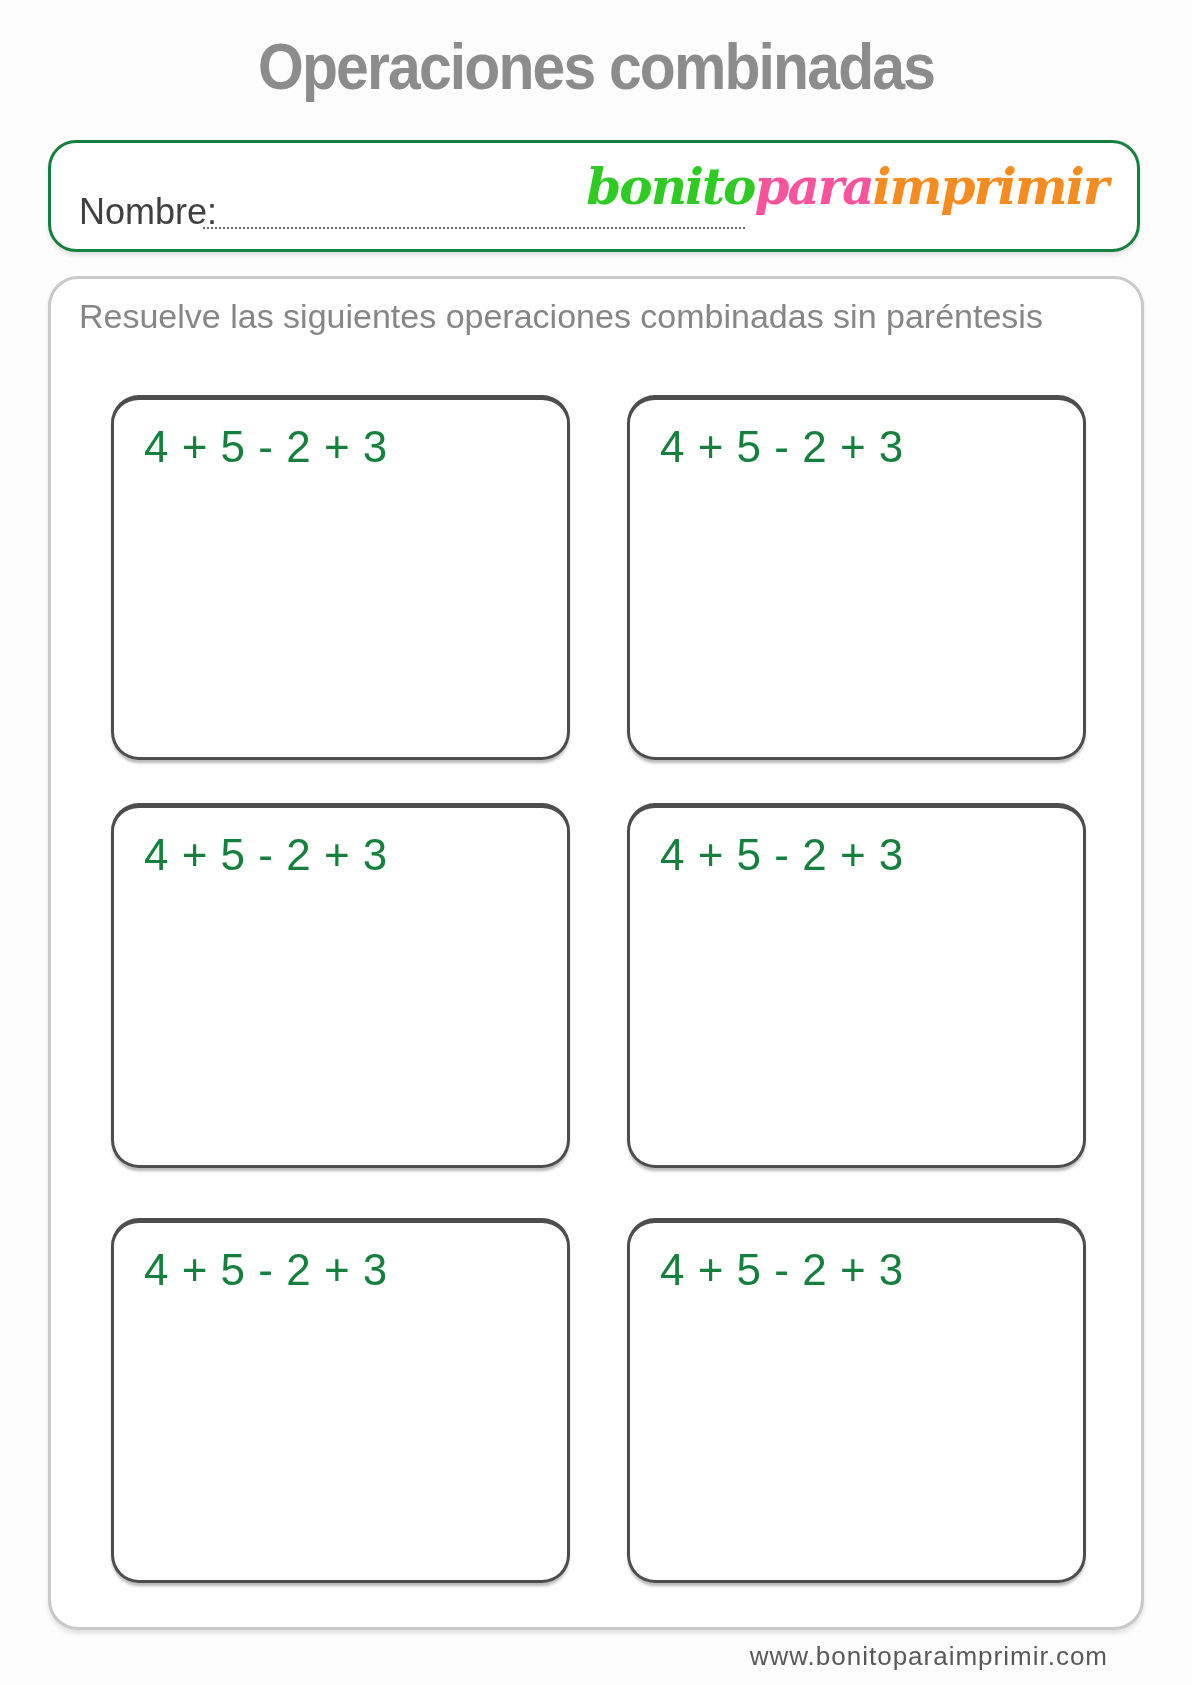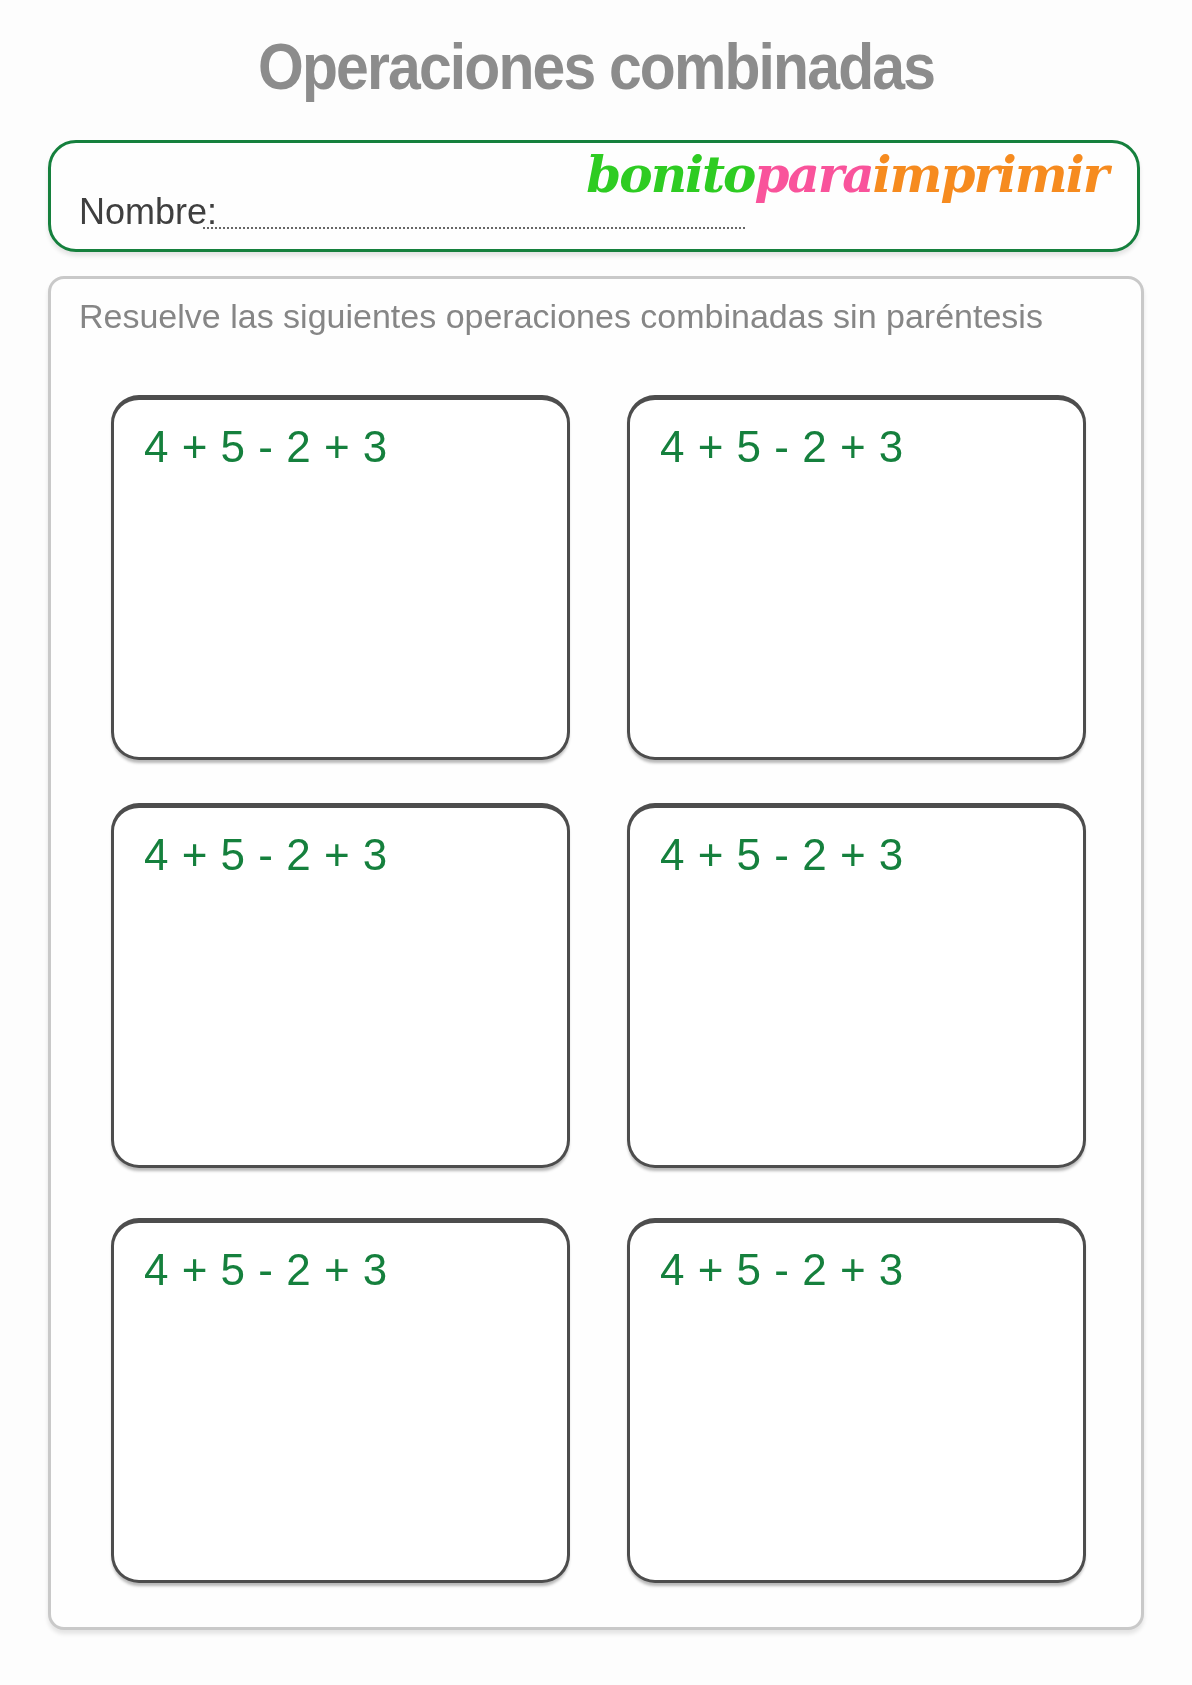--- a/index.html
+++ b/index.html
@@ -34,21 +34,21 @@
   }
   .name-label {
     position: absolute; left: 28px; top: 48px;
     font-size: 36px; color: #3f3f3f;
   }
   .name-line {
     position: absolute; left: 152px; top: 0; width: 542px; height: 86px;
     border-bottom: 2px dotted #666;
   }
   .logo-wrap {
-    position: absolute; right: 30px; top: 6px;
+    position: absolute; right: 30px; top: 18px;
     text-align: right;
   }
   .logo-text {
     font-family: "DejaVu Serif", serif;
     font-style: italic; font-weight: 700;
     font-size: 50px; line-height: 1.05;
     letter-spacing: -2px;
     white-space: nowrap;
   }
   .logo-subtitle {
@@ -56,21 +56,21 @@
     font-style: italic;
     margin-top: -2px; margin-right: 4px;
   }
 
   
   .worksheet-card {
     position: absolute; left: 48px; top: 276px;
     width: 1096px; height: 1354px;
     background: #fefefe;
     border: 3px solid #c9c9c9;
-    border-radius: 16px;
+    border-radius: 30px;
     box-shadow: 0 4px 4px rgba(0,0,0,0.10);
   }
   .instruction-text {
     position: absolute; left: 28px; top: 18px;
     font-size: 34px; color: #868686;
     white-space: nowrap;
   }
 
   
   .problem-card {
@@ -136,14 +136,15 @@
       <div class="expression-text">4 + 5 - 2 + 3</div>
     </div>
     <div class="problem-card pos-r3c1">
       <div class="expression-text">4 + 5 - 2 + 3</div>
     </div>
     <div class="problem-card pos-r3c2">
       <div class="expression-text">4 + 5 - 2 + 3</div>
     </div>
   </div>
 
+  <div class="footer-url">www.bonitoparaimprimir.com</div>
 
 </div>
 
 </body></html>

